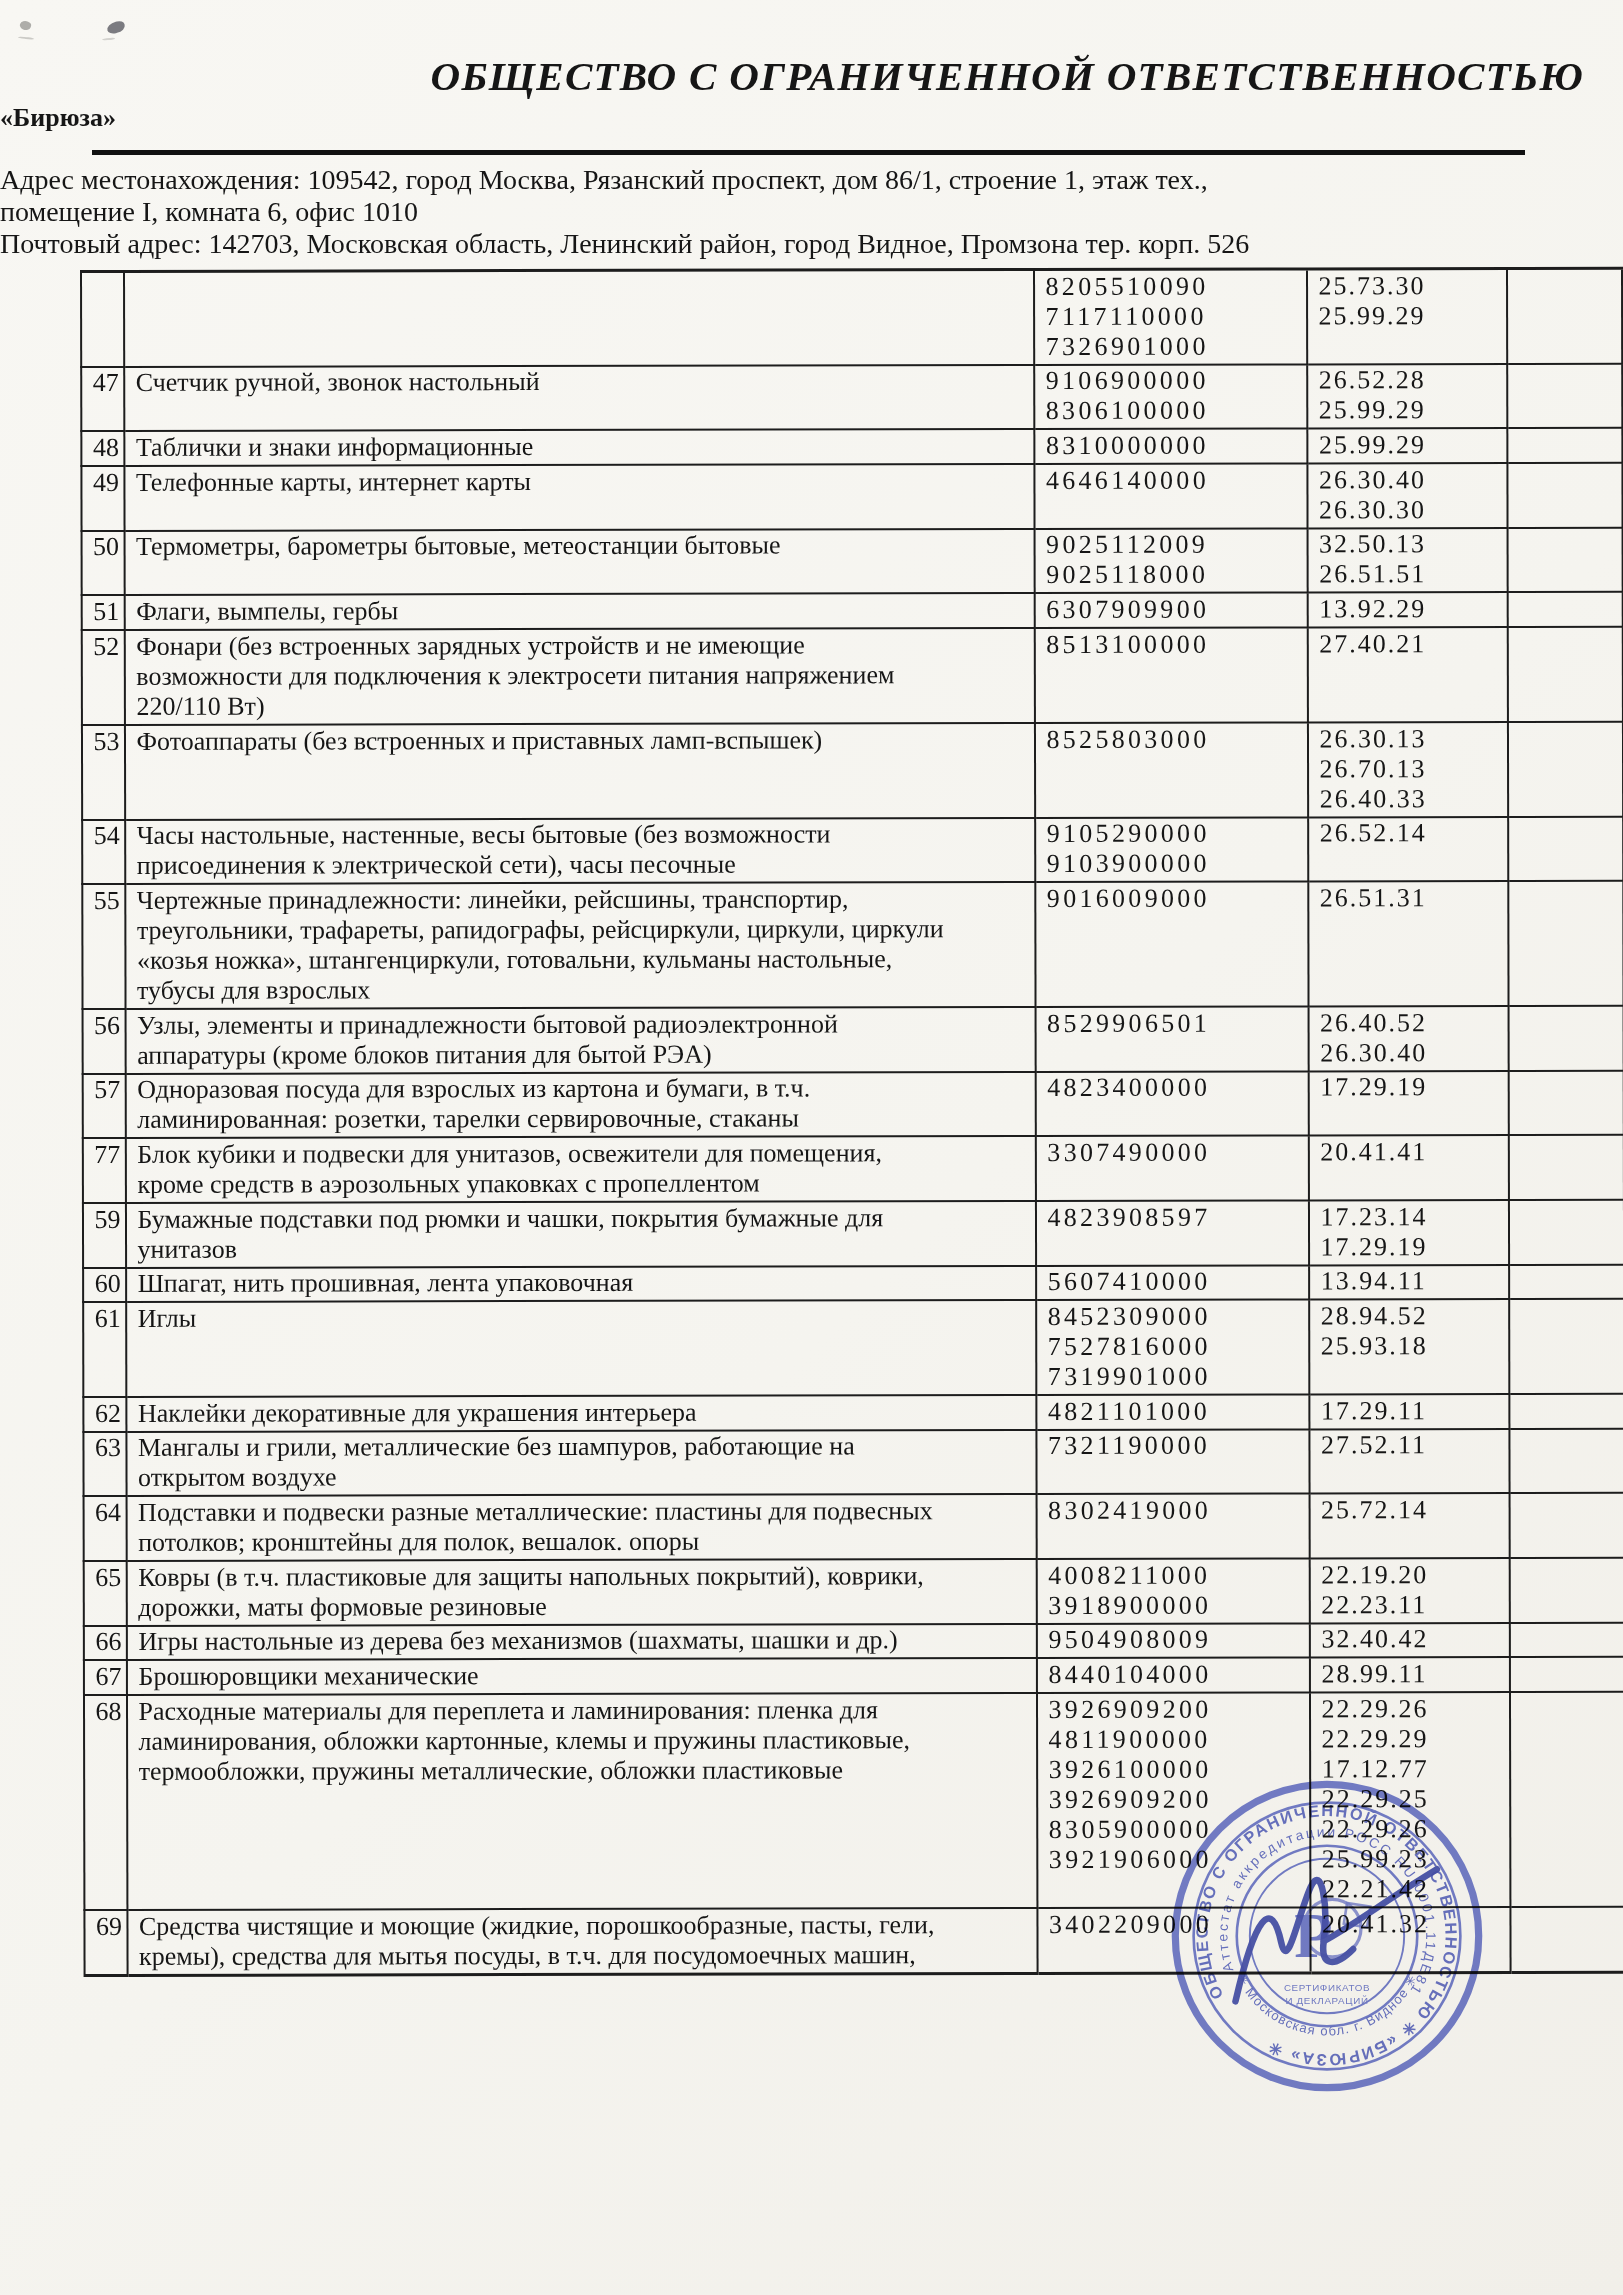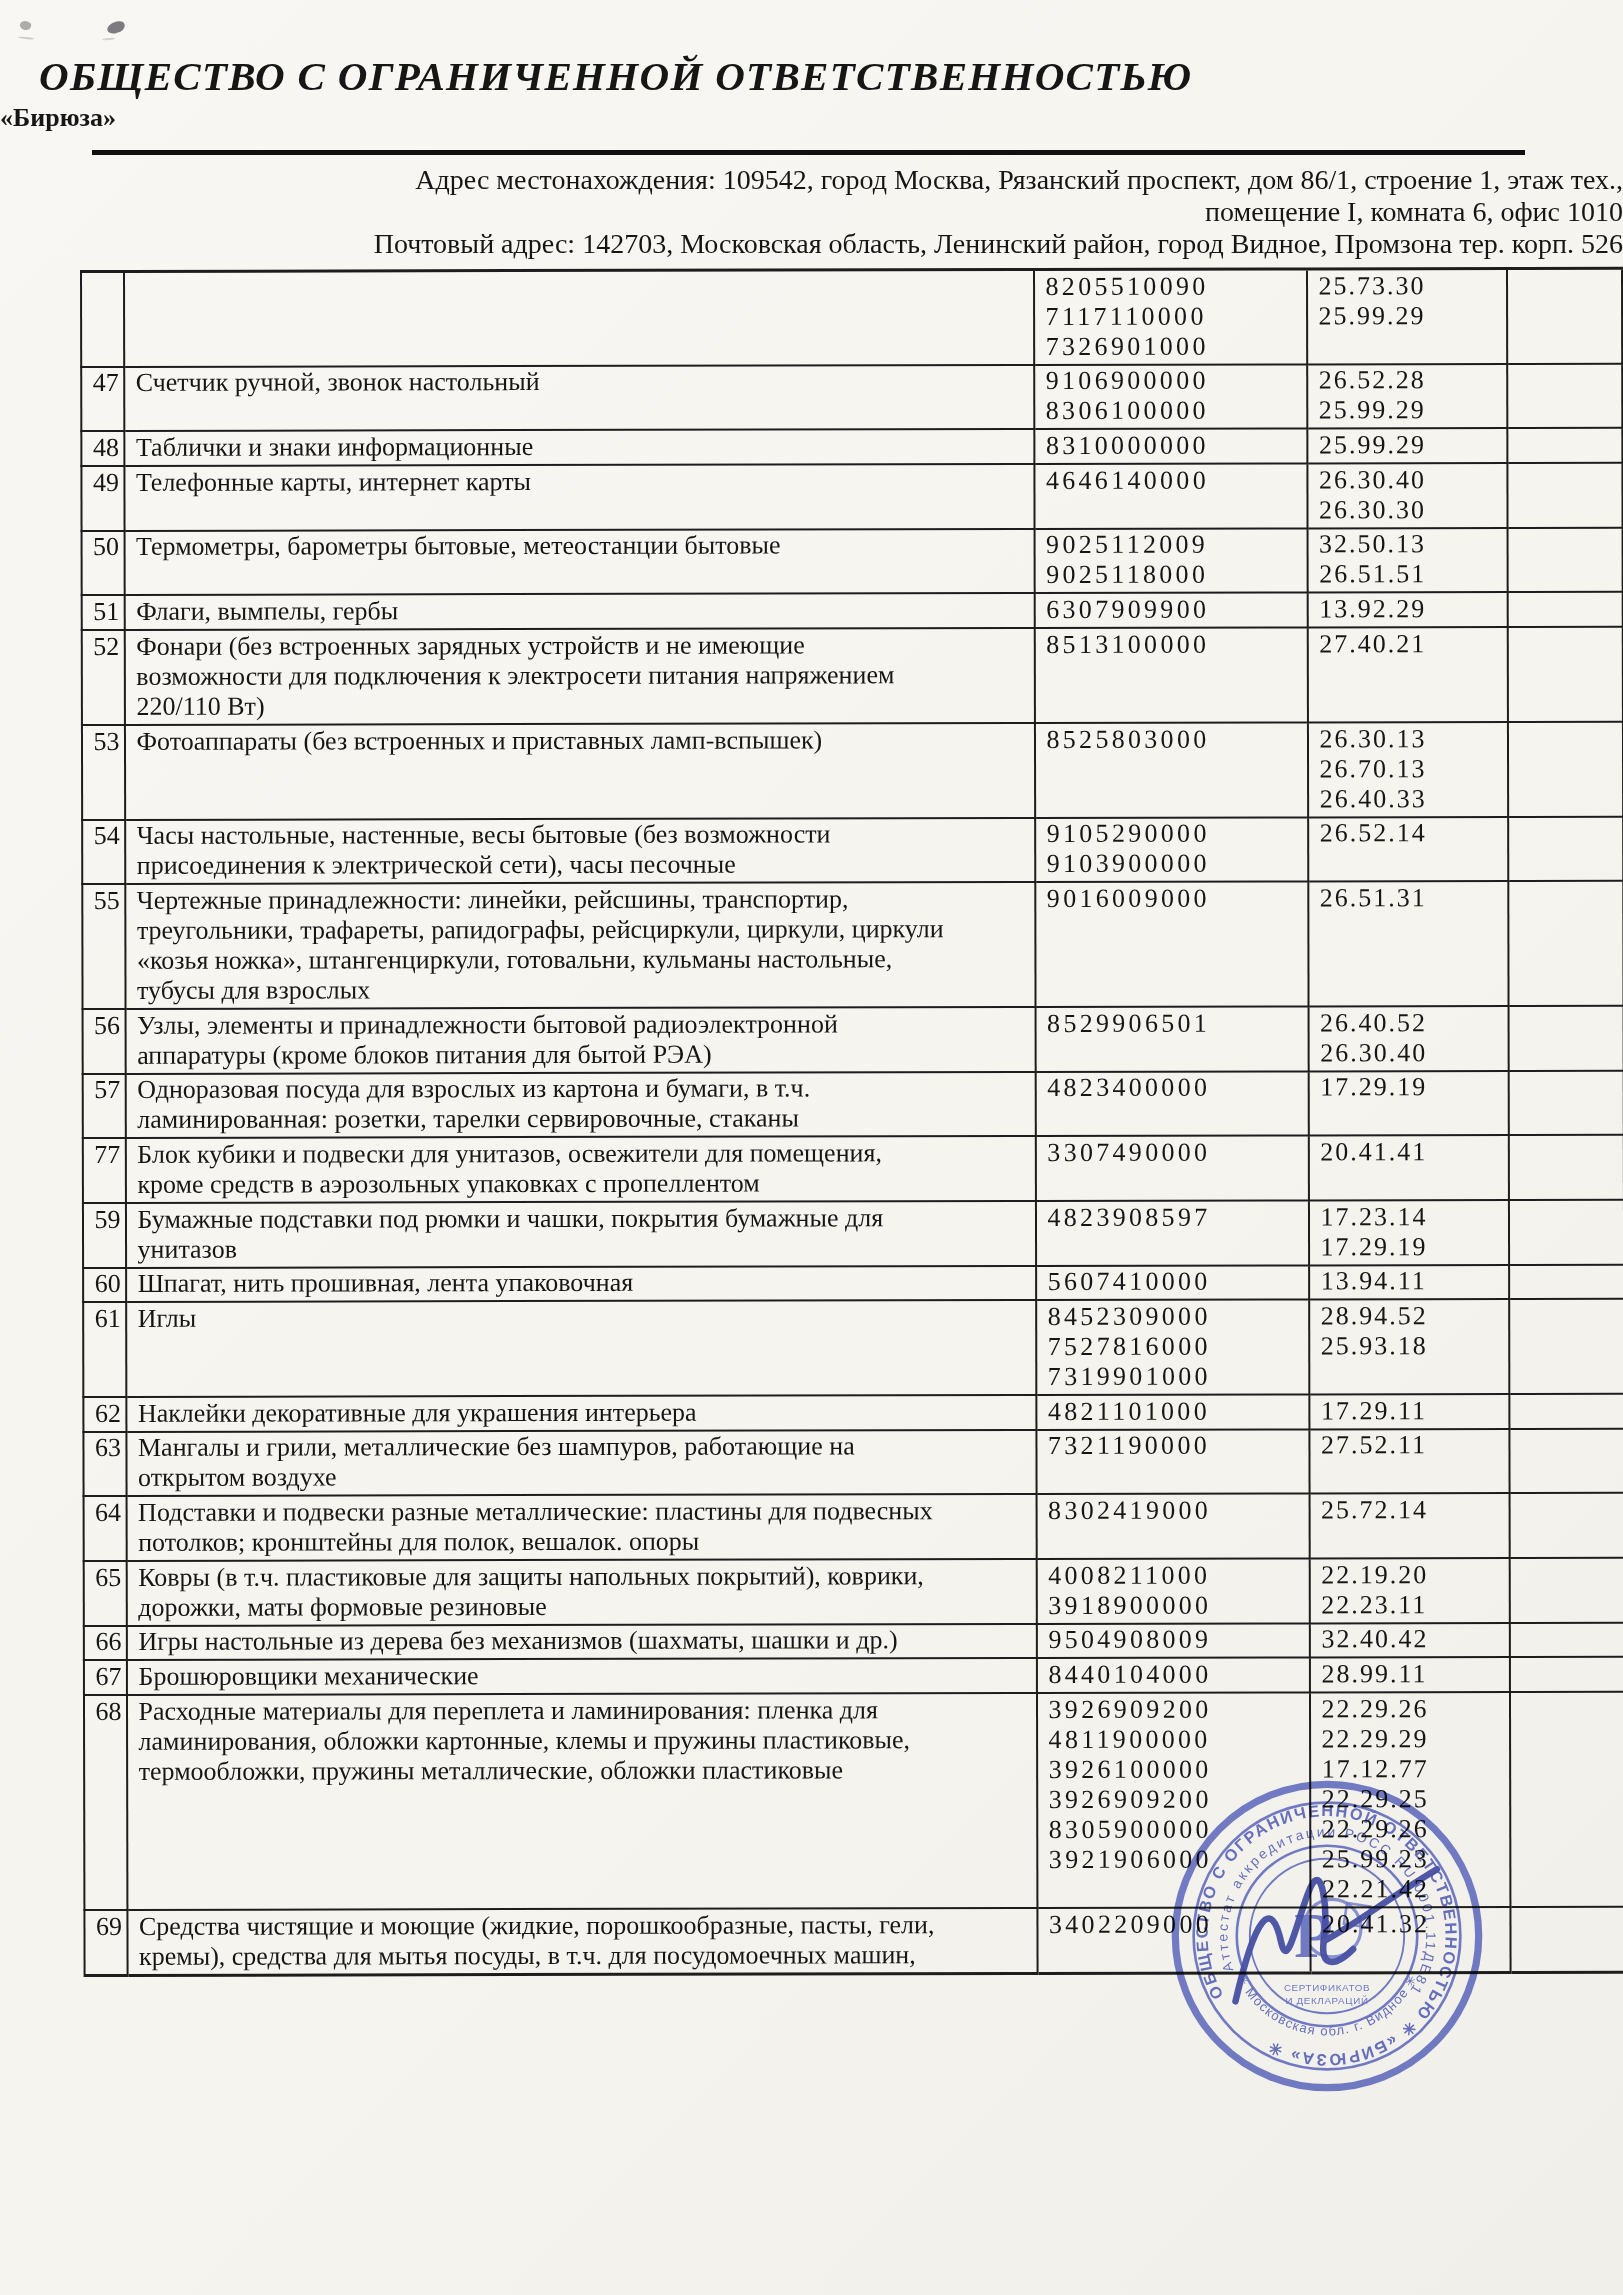--- a/index.html
+++ b/index.html
@@ -12,29 +12,29 @@
     overflow:hidden;
   }
   
   .smudge{position:absolute;background:#63635f;border-radius:60% 40% 55% 45%;}
   .smudge.s1{left:19.6px;top:21px;width:11px;height:8.5px;transform:rotate(22deg);opacity:.5;}
   .smudge.s2{left:107px;top:22px;width:17.7px;height:11px;transform:rotate(-14deg);opacity:.75;background:#52525a;}
   .smudge.s3{left:17.7px;top:37px;width:15.7px;height:2px;opacity:.3;transform:rotate(7deg);}
   .smudge.s4{left:102px;top:38px;width:13px;height:2px;opacity:.25;transform:rotate(-4deg);}
 
   .company-type{
-    margin:52px 39px 0;text-align:left;
+    margin:52px 39px 0;text-align:right;
     font-size:41px;font-weight:bold;font-style:italic;letter-spacing:1.3px;
   }
   .company-name{
     margin:2.6px 0 0;text-align:left;
     font-size:26px;font-weight:bold;
   }
   .rule{height:5.2px;background:#111;margin:17px 98px 0 92px;border:0;}
-  .addr{margin:0;text-align:right;font-size:28px;line-height:32px;}
+  .addr{margin:0;text-align:left;font-size:28px;line-height:32px;}
   .addr.first{margin-top:9.2px;}
   .reg{margin:31px 0 0;text-align:center;font-size:29px;}
   .contact{margin:5.2px 0 0;text-align:center;font-size:29px;}
 
   table.goods{
     border-collapse:collapse;table-layout:fixed;
     width:1543px;margin:10.5px 0 0 80px;
     transform:rotate(-0.12deg);transform-origin:left top;
   }
   table.goods td{

